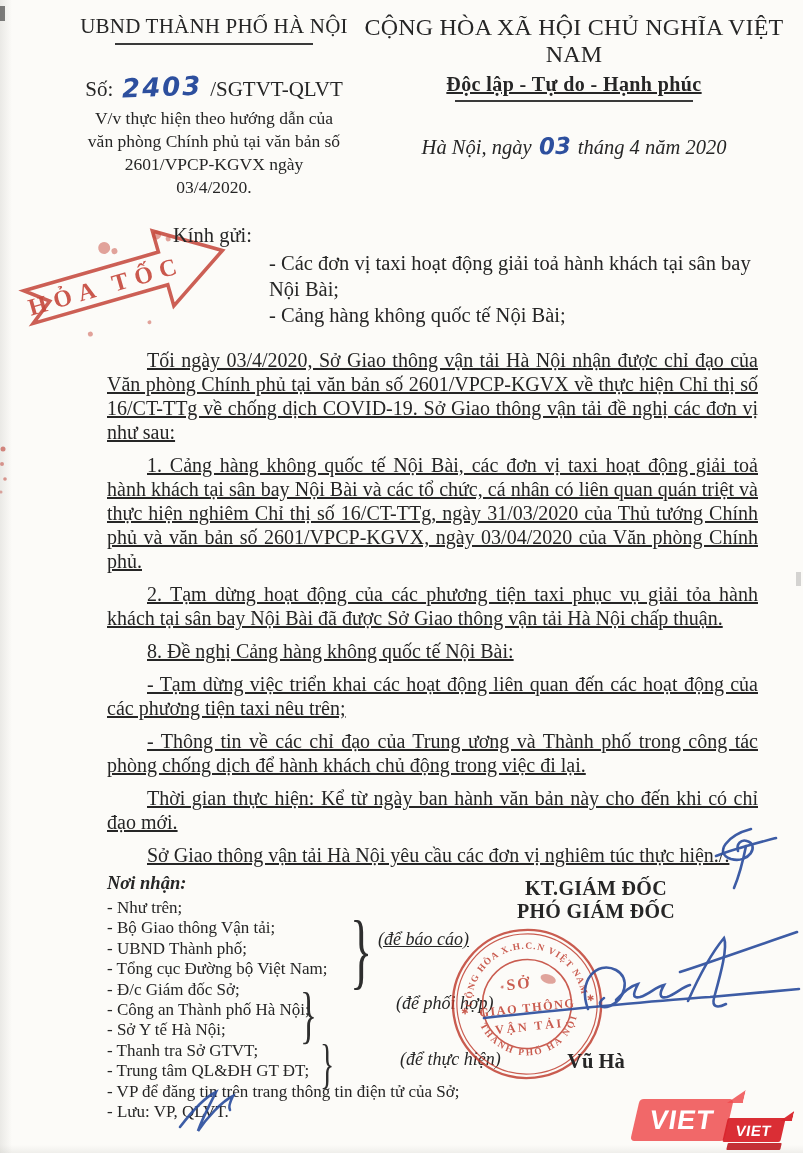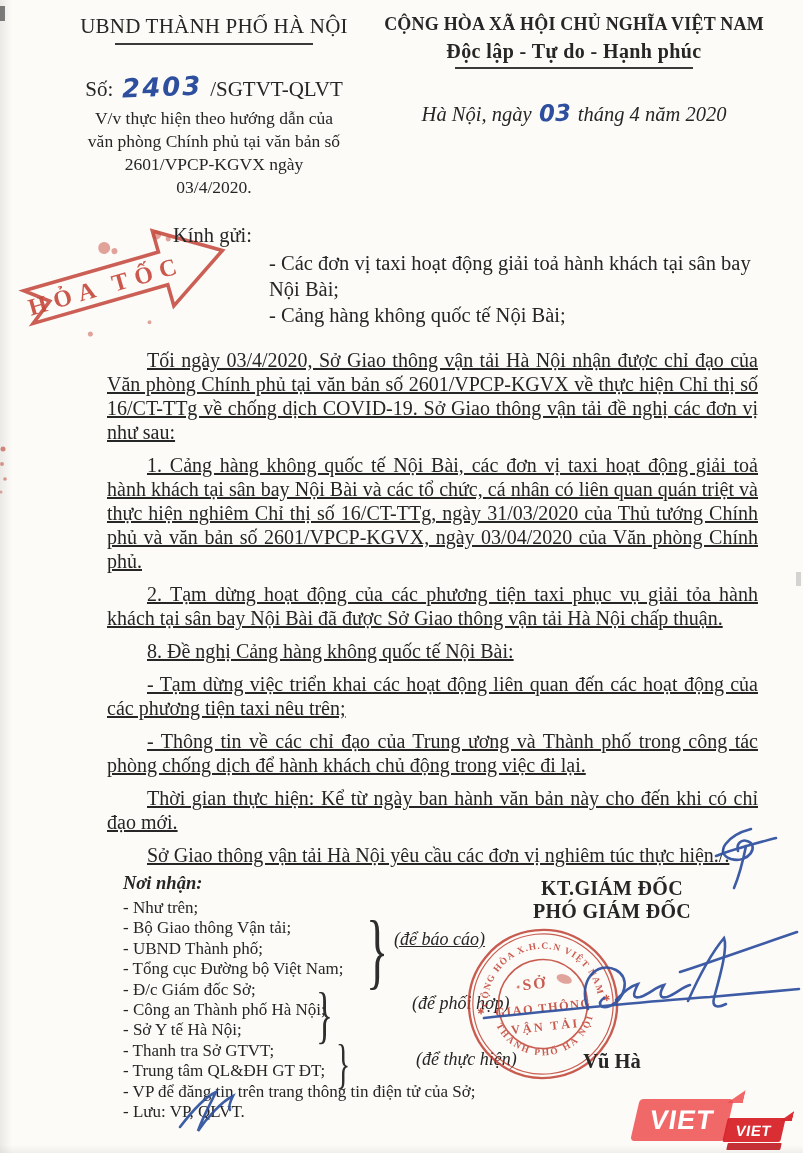--- a/index.html
+++ b/index.html
@@ -12,38 +12,38 @@
     background:linear-gradient(90deg,rgba(180,180,175,.25) 0,rgba(180,180,175,0) 12px),
                linear-gradient(0deg,rgba(180,180,175,.18) 0,rgba(180,180,175,0) 8px);}
   
   .hdr-left{position:absolute;left:68px;top:14px;width:292px;text-align:center;}
   .hdr-right{position:absolute;left:362px;top:14px;width:424px;text-align:center;}
   .h-l1{font-size:21px;letter-spacing:.2px;}
   .h-l2{font-size:19.5px;font-weight:bold;margin-top:3px;letter-spacing:.2px;}
   .h-rule{height:1.6px;background:#3a3a3a;margin:4px auto 0;}
   .rule-left{width:198px;}
   .rule-right{width:238px;}
-  .h-r1{font-size:18px;font-weight:bold;letter-spacing:.2px;}
-  .h-r2{font-size:20px;font-weight:bold;margin-top:5px;letter-spacing:.4px;}
+  .h-r1{font-size:24px;font-weight:normal;letter-spacing:.2px;}
+  .h-r2{font-size:20px;font-weight:bold;margin-top:5px;letter-spacing:.4px;text-decoration:underline;}
   .doc-number{margin-top:27px;font-size:21px;white-space:nowrap;}
   .hand{font-family:"DejaVu Sans",sans-serif;font-style:italic;font-weight:bold;color:#2d4f9e;}
   .num-hand{font-size:26px;letter-spacing:2px;display:inline-block;transform:rotate(-2deg);padding:0 3px;}
   .day-hand{font-size:23px;display:inline-block;transform:rotate(-2deg);padding:0 2px;}
   .subject{margin-top:5px;font-size:17.5px;line-height:1.32;}
   .dateline{margin-top:31px;font-size:20.5px;font-style:italic;}
   
   .hoatoc{position:absolute;left:18px;top:232px;transform:rotate(-16deg);opacity:.92;}
   
   .kinhgui{position:absolute;left:173px;top:224px;font-size:20.5px;}
   .sal-recipients{position:absolute;left:269px;top:250px;width:494px;font-size:20.5px;line-height:1.28;}
   
   .body-text{position:absolute;left:107px;top:348px;width:651px;font-size:20px;line-height:1.2;text-align:justify;text-decoration:underline;}
   .body-text p{margin:0 0 9px;text-indent:40px;}
   
-  .footer{position:absolute;left:16px;top:869px;width:642px;height:284px;}
+  .footer{position:absolute;left:0;top:869px;width:642px;height:284px;}
   .noinhan-label{position:absolute;left:107px;top:4px;font-size:18.5px;font-weight:bold;font-style:italic;}
   .noinhan-list{position:absolute;left:107px;top:29px;font-size:17px;line-height:20.4px;white-space:nowrap;}
   .brace{position:absolute;color:#2e2e2e;font-family:"Liberation Serif",serif;font-weight:400;
          transform:scaleX(.55);transform-origin:left center;line-height:1;}
   .brace1{left:350px;top:40px;font-size:84px;}
   .brace2{left:300px;top:114px;font-size:64px;}
   .brace3{left:320px;top:168px;font-size:54px;}
   .grp-label{position:absolute;font-size:18px;font-style:italic;white-space:nowrap;}
   .grp1{left:378px;top:60px;text-decoration:underline;}
   .grp2{left:396px;top:124px;}

